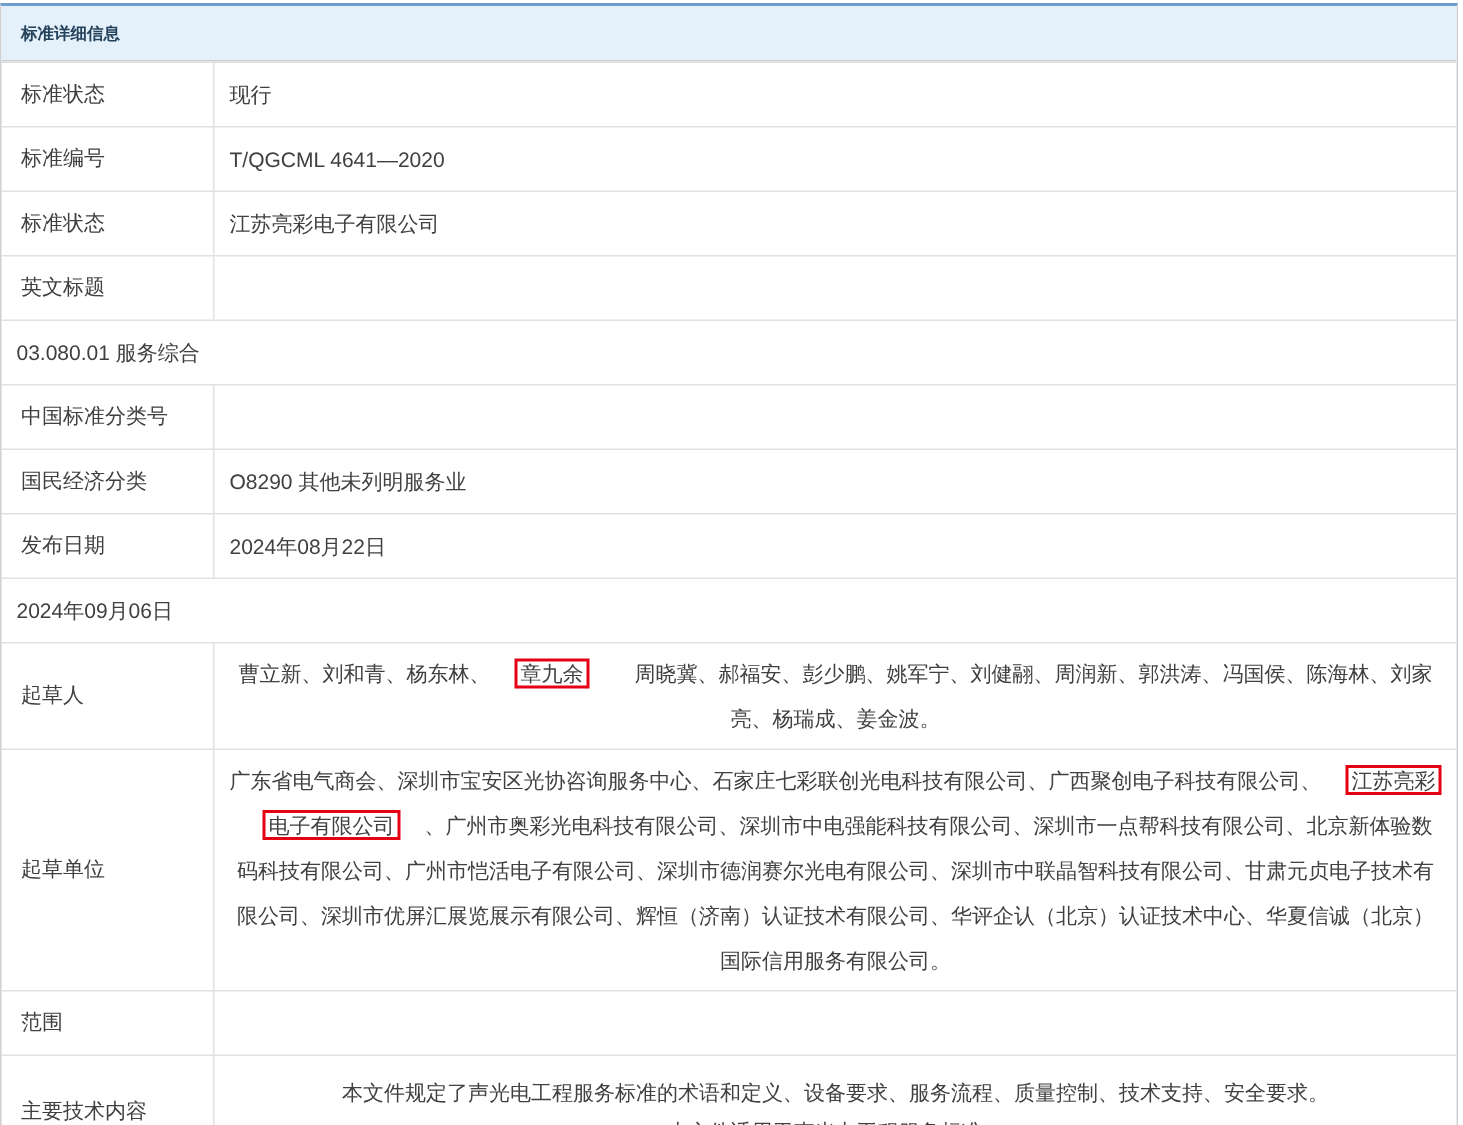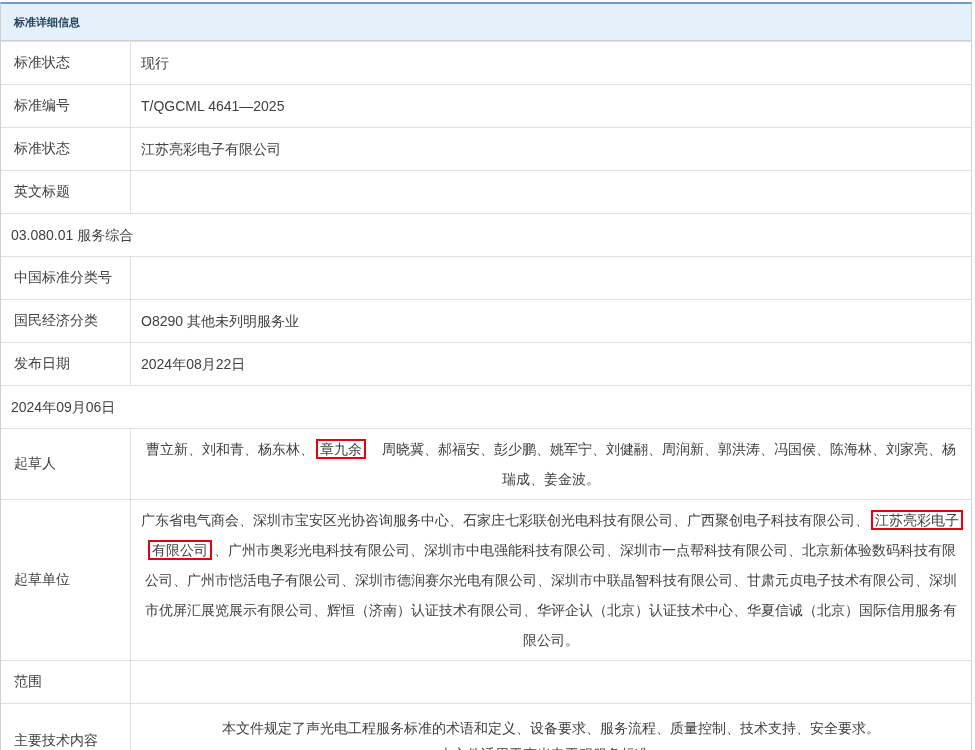--- a/index.html
+++ b/index.html
@@ -38,21 +38,21 @@
     font-weight: bold;
     font-size: 11px;
     display: flex;
     align-items: center;
     padding-left: 13px;
     border-bottom: 1px solid var(--border-outer);
   }
   .row { display: flex; border-top: 1px solid var(--border-inner); min-height: 43px; }
   .row:first-of-type { border-top: none; }
   .label {
-    width: 130px;
+    width: 142px;
     flex-shrink: 0;
     padding: 6px 6px 6px 13px;
     border-right: 1px solid var(--border-inner);
     display: flex;
     align-items: center;
   }
   .value {
     flex: 1;
     padding: 6px 10px;
     display: flex;
@@ -60,39 +60,39 @@
     line-height: 30px;
     min-width: 0;
     text-align: center;
   }
   .r-rich .value { display: block; padding: 5px 10px; }
   .r-paras .value { display: block; padding: 8px 10px; }
   .r-paras .value p { margin: 6px 4px; line-height: 20px; }
   .hl {
     border: 2px solid var(--highlight);
     padding: 0 2px;
-    margin: 0 2px;
+    margin: 0 16px;
     -webkit-box-decoration-break: clone;
     box-decoration-break: clone;
   }
 </style>
 </head>
 <body>
 
 <div class="detail-table">
   <div class="panel-header">标准详细信息</div>
 
   <div class="row">
     <div class="label">标准状态</div>
     <div class="value">现行</div>
   </div>
 
   <div class="row">
     <div class="label">标准编号</div>
-    <div class="value">T/QGCML 4641—2025</div>
+    <div class="value">T/QGCML 4641—2020</div>
   </div>
 
   <div class="row">
     <div class="label">标准状态</div>
     <div class="value">江苏亮彩电子有限公司</div>
   </div>
 
   <div class="row">
     <div class="label">英文标题</div>
     <div class="value"></div>

